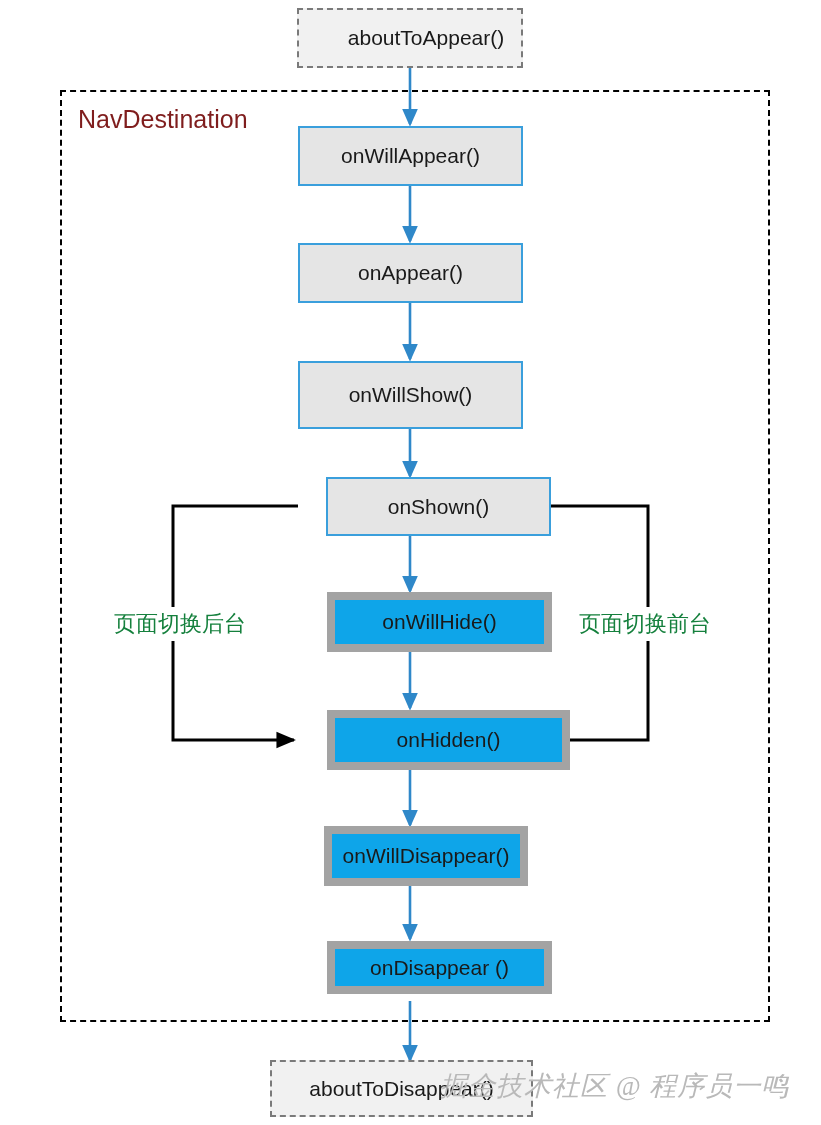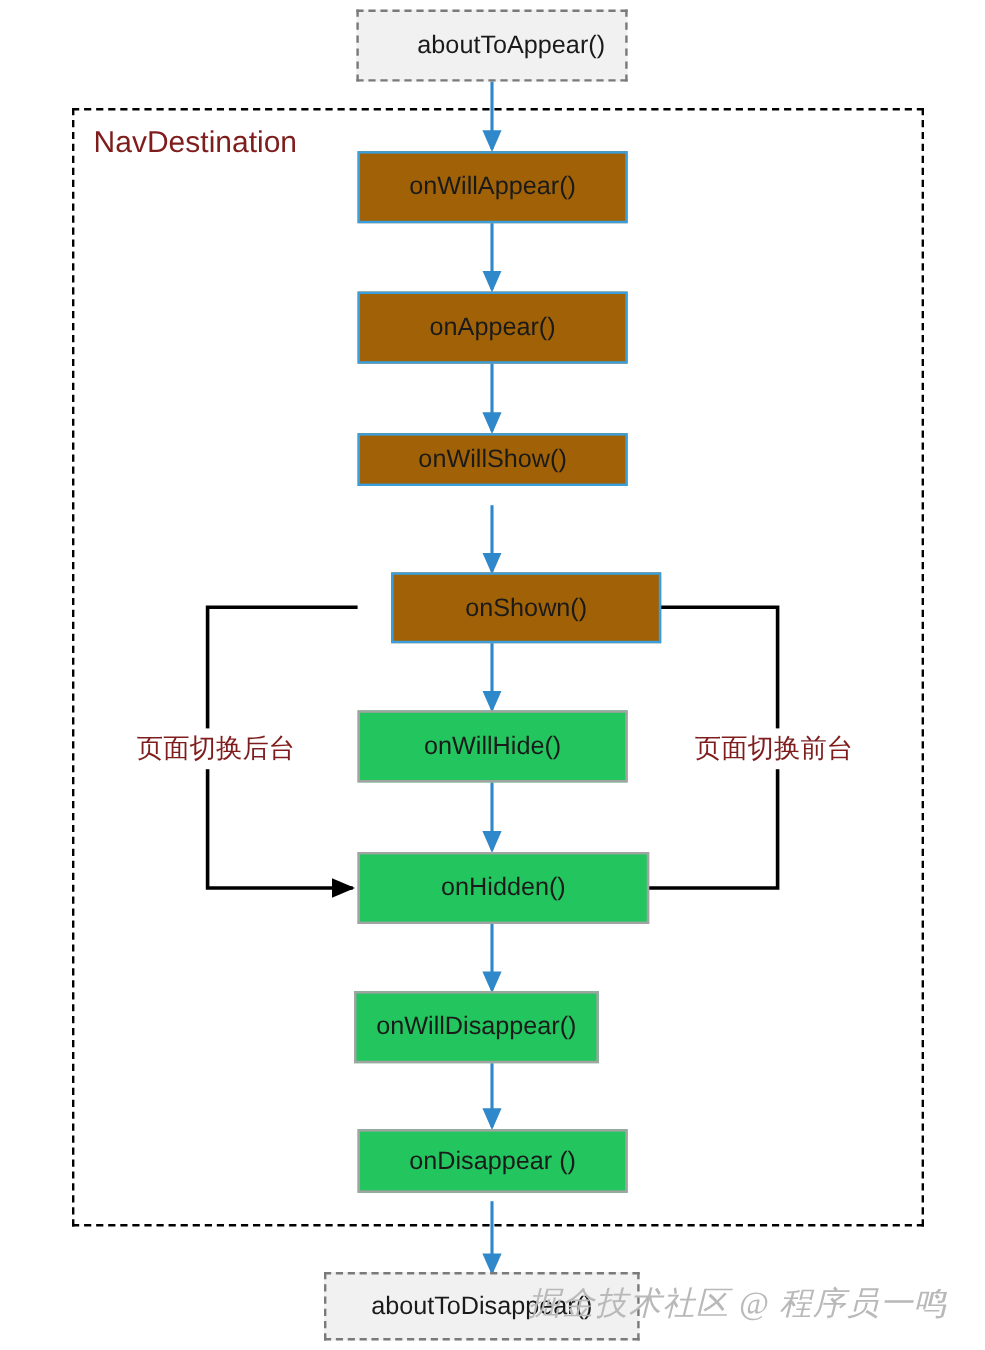--- a/index.html
+++ b/index.html
@@ -49,37 +49,38 @@
     box-sizing: border-box;
     display: flex;
     align-items: center;
     justify-content: center;
     font-size: 21px;
     color: #1a1a1a;
     white-space: nowrap;
     text-align: center;
   }
   .node.blue {
-    background: #a16207;
+    background: #e5e5e5;
     border: 2px solid #3a9fdc;
   }
   .node.yellow {
-    background: #22c55e;
-    border: 2px solid #a3a3a3;
+    background: #0ea5e9;
+    border: 8px solid #a3a3a3;
+    margin-left: 29px;
   }
   .node.gray-dashed {
     background: #f1f1f1;
     border: 2.5px dashed #7a7a7a;
   }
 
   
   .branch-label {
     position: absolute;
     font-size: 22px;
-    color: #7f1d1d;
+    color: #15803d;
     white-space: nowrap;
     background: #ffffff;
     padding: 2px 4px;
     text-align: right;
   }
 
   
   .watermark {
     position: absolute;
     font-family: "Liberation Serif", "DejaVu Serif", serif;
@@ -125,21 +126,21 @@
 
   <div class="group-box" style="left:60px; top:90px; width:710px; height:932px;"></div>
   <div class="group-title" style="left:78px; top:105px;">NavDestination</div>
 
   <div class="node gray-dashed" style="left:297px; top:8px; width:226px; height:60px;padding-left:32px;">aboutToAppear()</div>
 
   <div class="node blue" style="left:298px; top:126px; width:225px; height:60px;">onWillAppear()</div>
 
   <div class="node blue" style="left:298px; top:243px; width:225px; height:60px;">onAppear()</div>
 
-  <div class="node blue" style="left:298px; top:361px; width:225px; height:44px;">onWillShow()</div>
+  <div class="node blue" style="left:298px; top:361px; width:225px; height:68px;">onWillShow()</div>
 
   <div class="node blue" style="left:298px; top:477px; width:225px; height:59px;margin-left:28px;">onShown()</div>
 
   <div class="node yellow" style="left:298px; top:592px; width:225px; height:60px;">onWillHide()</div>
 
   <div class="node yellow" style="left:298px; top:710px; width:243px; height:60px;">onHidden()</div>
 
   <div class="node yellow" style="left:295px; top:826px; width:204px; height:60px;">onWillDisappear()</div>
 
   <div class="node yellow" style="left:298px; top:941px; width:225px; height:53px;">onDisappear ()</div>

